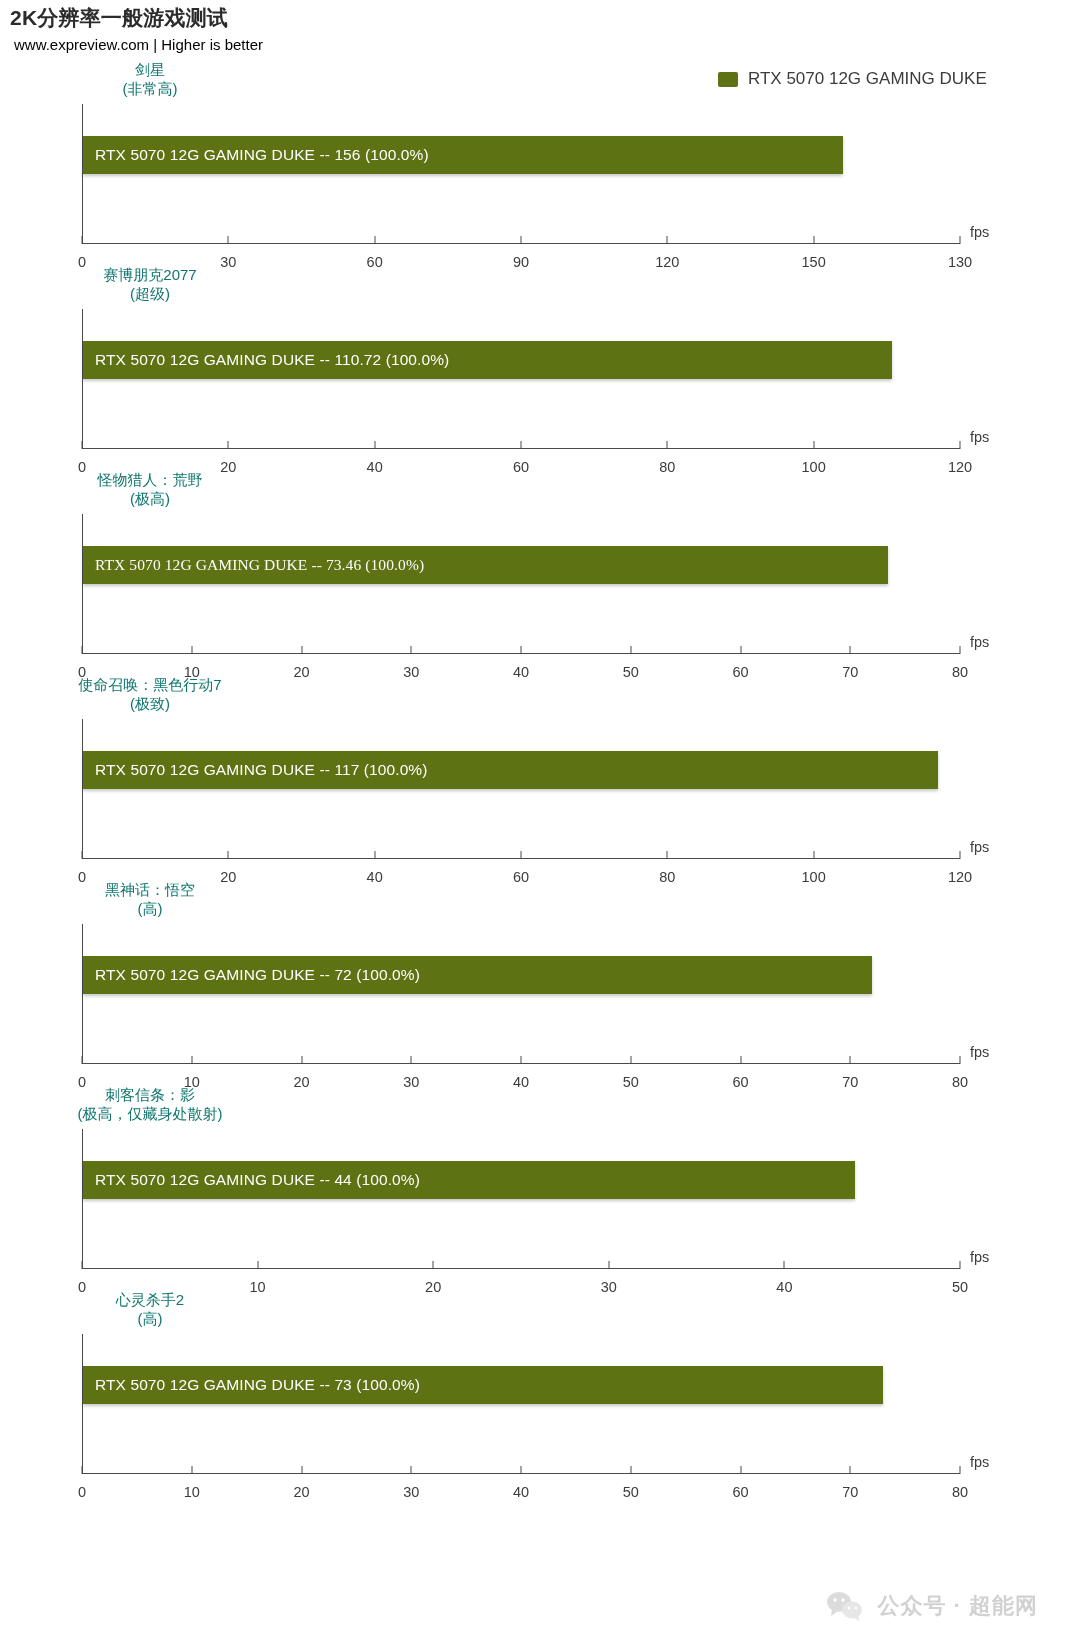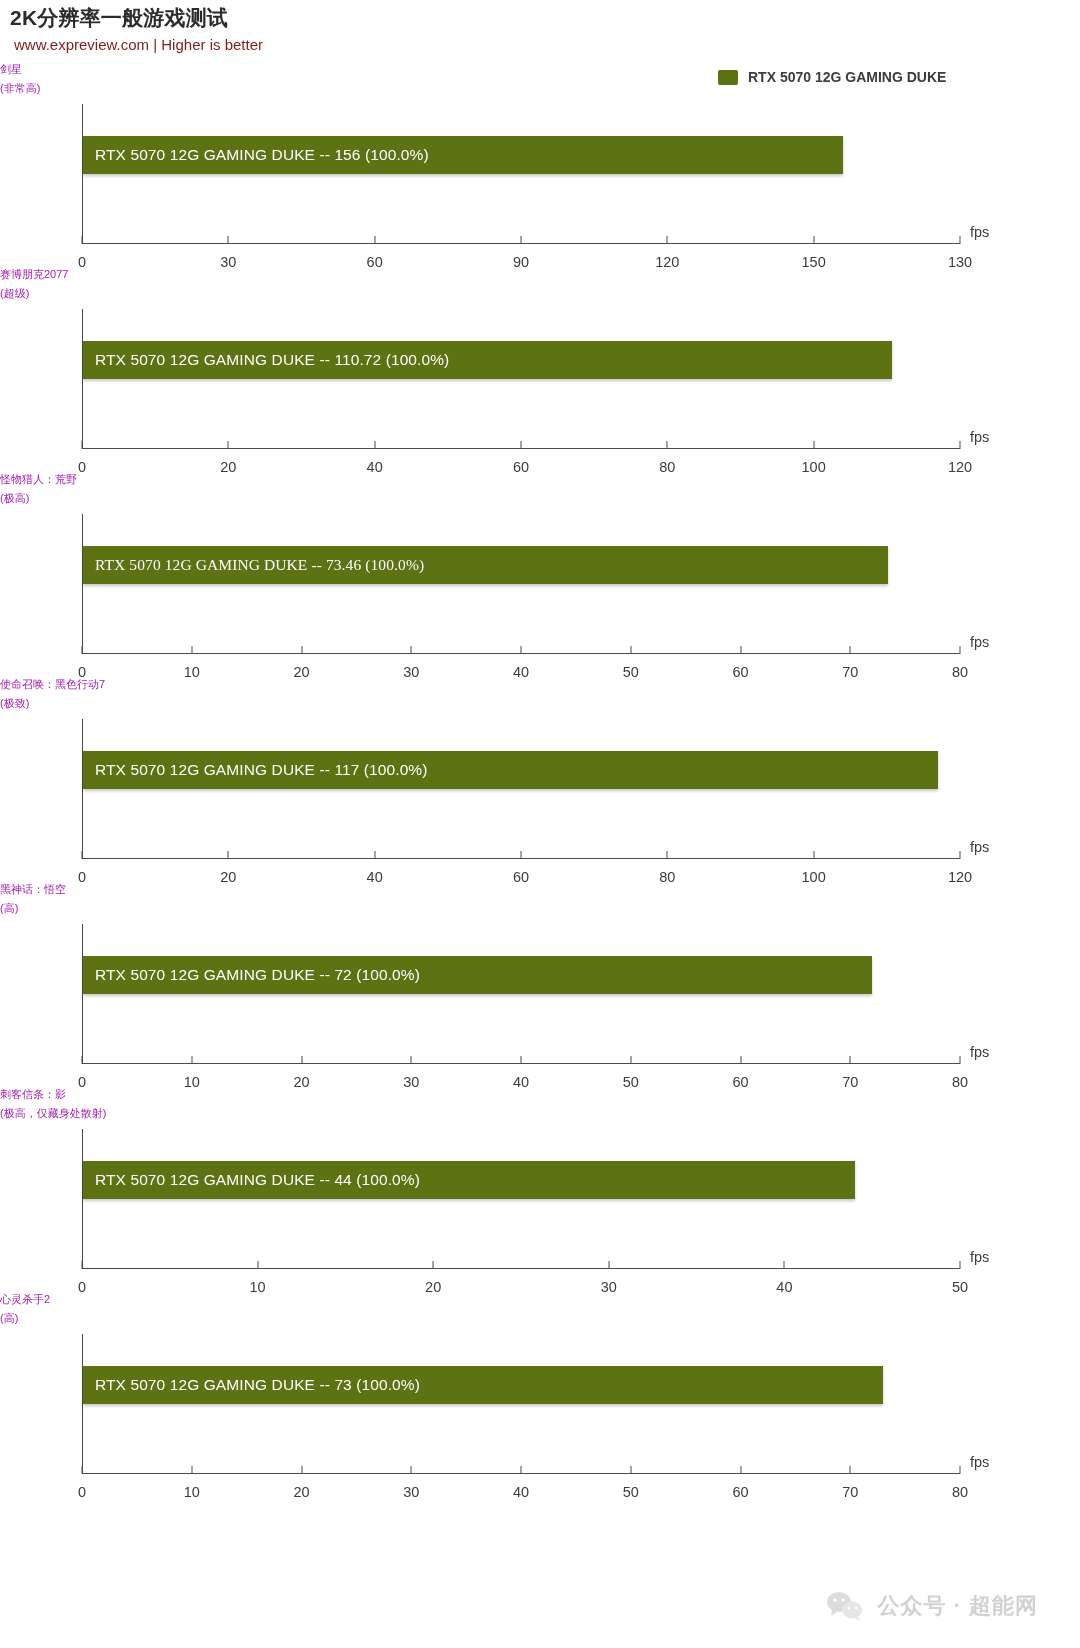--- a/index.html
+++ b/index.html
@@ -21,54 +21,54 @@
   .title {
     font-size: 21px;
     font-weight: bold;
     color: #2b2b2b;
     letter-spacing: .2px;
     line-height: 28px;
     margin: 0;
   }
   .subtitle {
     font-size: 15px;
-    color: #7f1d1d;
+    color: #000000;
     line-height: 22px;
     margin: 2px 0 0 4px;
   }
 
   
   .legend {
     position: absolute;
     left: 718px; top: 69px;
     display: flex; align-items: center; gap: 10px;
   }
   .legend-swatch {
     width: 20px; height: 15px;
     background: #5d7213;
     border-radius: 2px;
     display: block;
   }
-  .legend-label { font-size: 14px; color: #3c3c3c; white-space: nowrap; font-weight: bold; }
+  .legend-label { font-size: 17px; color: #3c3c3c; white-space: nowrap; }
 
   
   .charts { position: absolute; left: 0; top: 60px; width: 1080px; }
   .chart {
     position: relative;
     width: 1080px;
     height: 205px;
   }
   .cat-label {
     position: absolute;
     left: 0; top: 0;
     width: 300px;
-    text-align: left;
-    font-size: 11px;
+    text-align: center;
+    font-size: 15px;
     line-height: 19px;
-    color: #a21caf;
+    color: #0f766e;
     white-space: pre-line;
   }
   .plot {
     position: absolute;
     left: 82px;
     right: 120px;
     top: 44px;
     height: 140px;
   }
   .y-axis {

